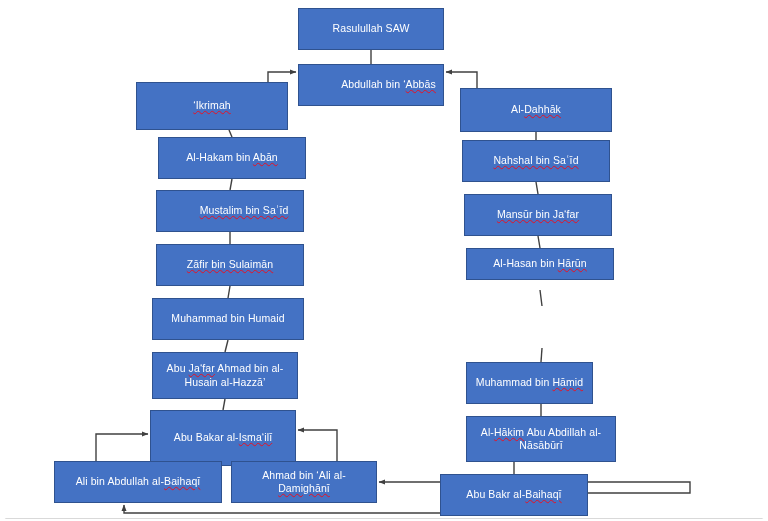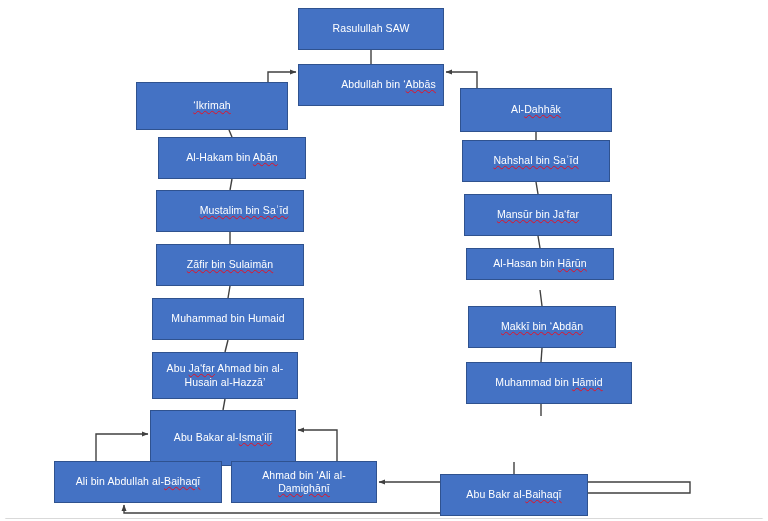--- a/index.html
+++ b/index.html
@@ -145,22 +145,22 @@
     </div>
     <div class="node" style="left: 464px; top: 194px; width: 148px; height: 42px; background: rgb(68, 114, 196); border-color: rgb(47, 82, 143); color: rgb(255, 255, 255);">
       <span class="label"><span class="sq">Mansūr bin Ja‘far</span></span>
     </div>
     <div class="node" style="left: 462px; top: 140px; width: 148px; height: 42px; background: rgb(68, 114, 196); border-color: rgb(47, 82, 143); color: rgb(255, 255, 255);">
       <span class="label"><span class="sq">Nahshal bin Saʿīd</span></span>
     </div>
     <div class="node" style="left: 466px; top: 248px; width: 148px; height: 32px; background: rgb(68, 114, 196); border-color: rgb(47, 82, 143); color: rgb(255, 255, 255);">
       <span class="label">Al-Hasan bin <span class="sq">Hārūn</span></span>
     </div>
-    <div class="node" style="left: 468px; top: 306px; width: 148px; height: 42px; background: rgb(68, 114, 196); border-color: rgb(47, 82, 143); color: rgb(255, 255, 255);">
-      <span class="label"><span class="sq">Makkī bin ‘Abdān</span></span>
+    <div class="node" style="left: 466px; top: 362px; width: 127px; height: 42px; background: rgb(68, 114, 196); border-color: rgb(47, 82, 143); color: rgb(255, 255, 255);">
+      <span class="label">Muhammad bin <span class="sq">Hāmid</span></span>
     </div>
-    <div class="node" style="left: 466px; top: 362px; width: 166px; height: 42px; background: rgb(68, 114, 196); border-color: rgb(47, 82, 143); color: rgb(255, 255, 255);">
-      <span class="label">Muhammad bin <span class="sq">Hāmid</span></span>
+    <div class="node" style="left: 466px; top: 416px; width: 150px; height: 46px; background: rgb(68, 114, 196); border-color: rgb(47, 82, 143); color: rgb(255, 255, 255);">
+      <span class="label">Al-<span class="sq">Hākim</span> Abu Abdillah al-Nāsābūrī</span>
     </div>
     <div class="node" style="left: 440px; top: 474px; width: 148px; height: 42px; background: rgb(68, 114, 196); border-color: rgb(47, 82, 143); color: rgb(255, 255, 255);">
       <span class="label">Abu Bakr al-<span class="sq">Baihaqī</span></span>
     </div>
   </div>
 
 </body></html>

